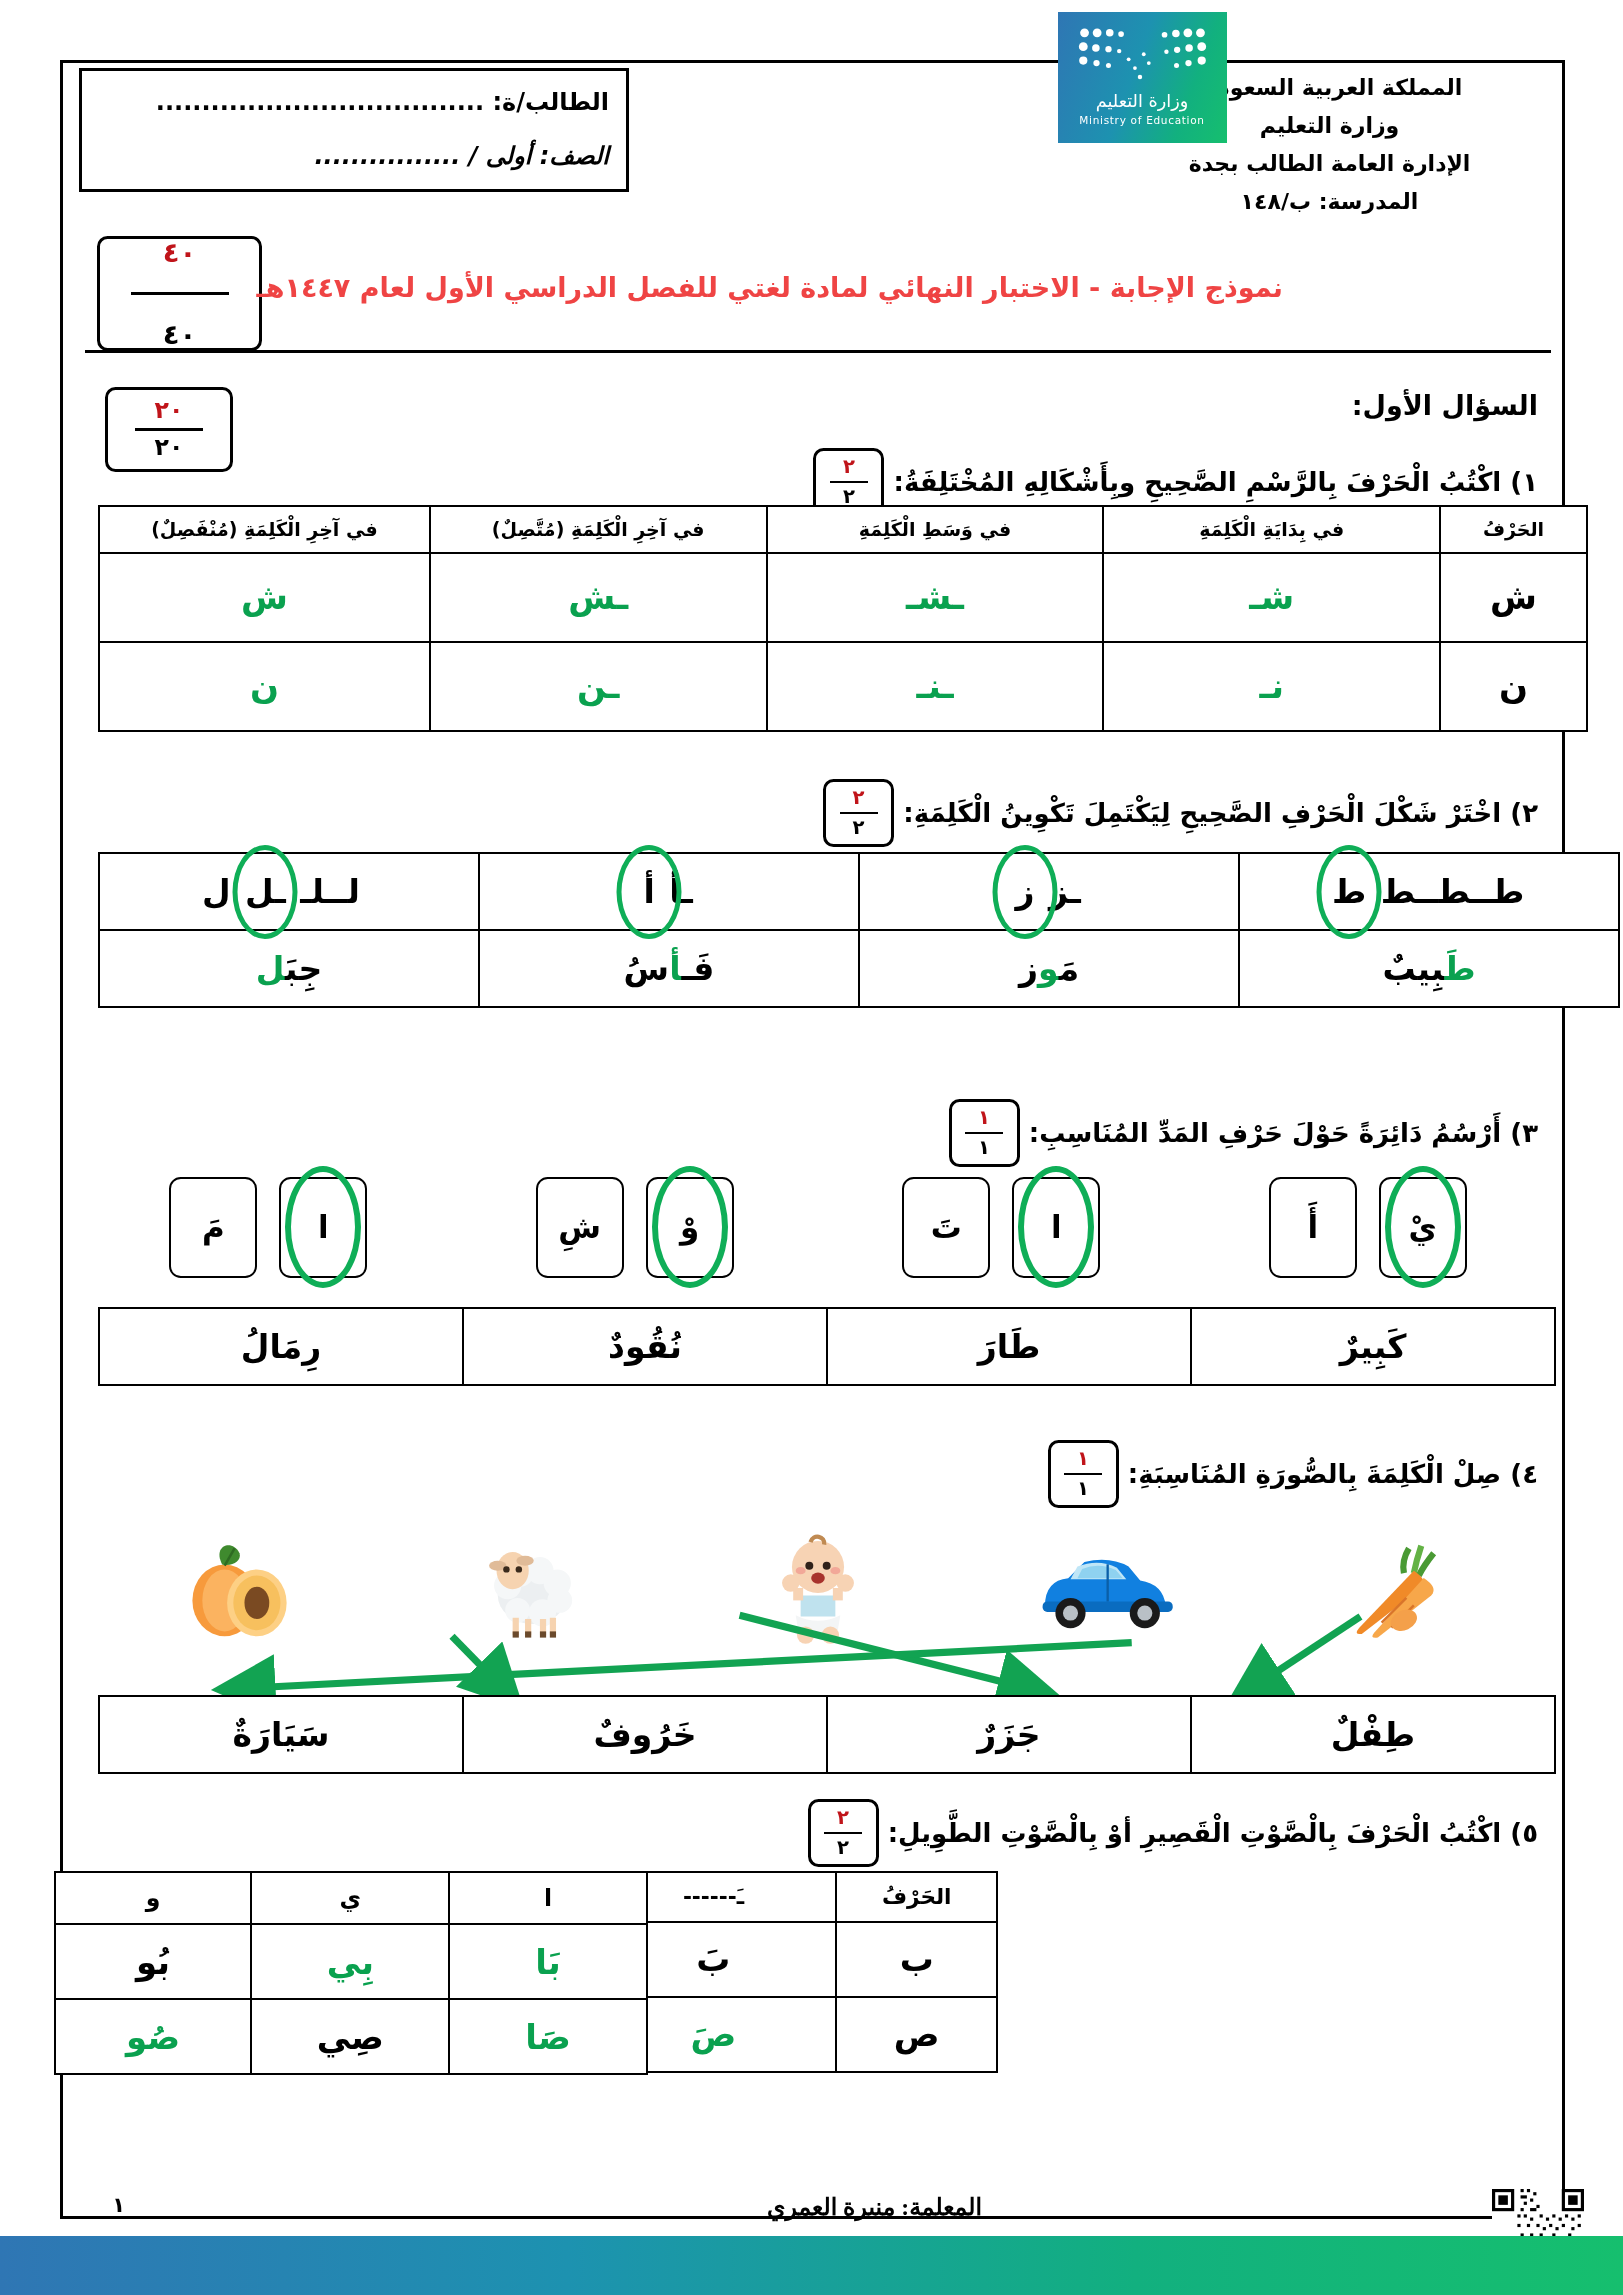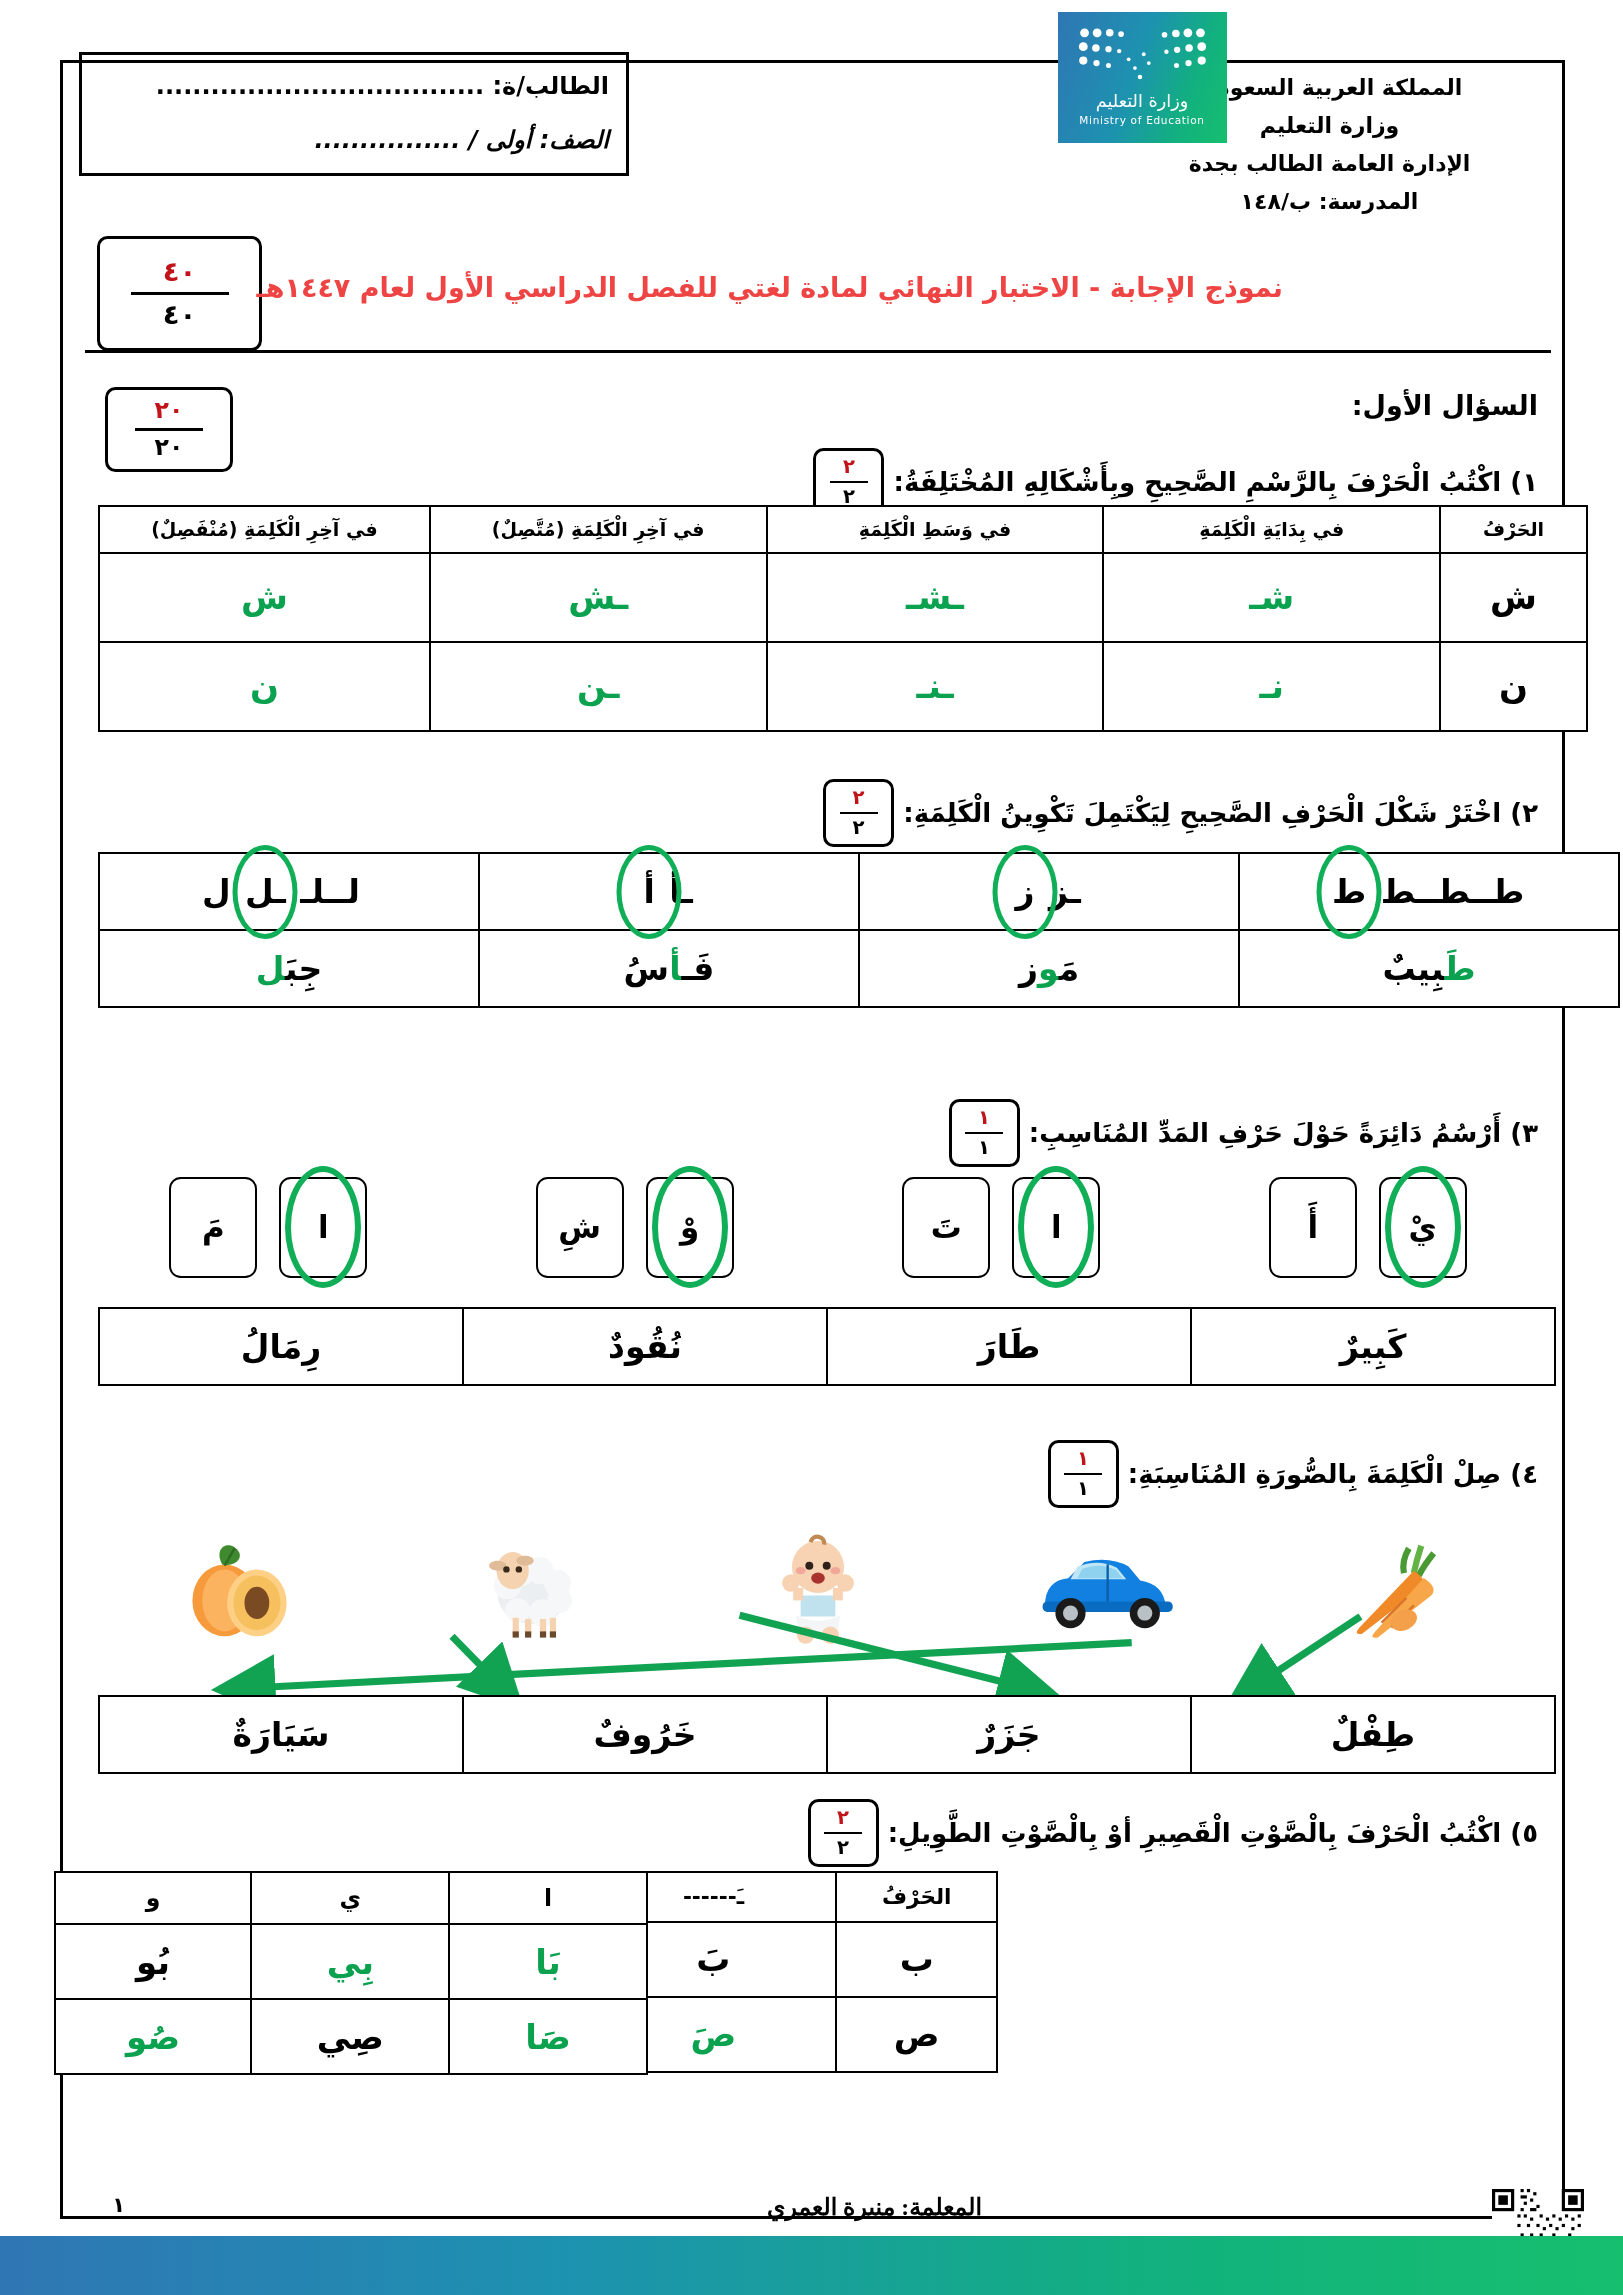--- a/index.html
+++ b/index.html
@@ -19,41 +19,41 @@
   .hdr-right div{white-space:nowrap;}
 
   .logo{position:absolute;left:0;right:0;margin:auto;top:11.8px;width:169px;height:131px;
         background:linear-gradient(110deg,#2f76b4 0%,#1d92b0 45%,#12b07f 75%,#16bf6e 100%);
         left:661px;}
   .logo-dots{position:absolute;left:0;top:11.8px;width:100%;height:63px;}
   .logo-txt{position:absolute;left:0;bottom:17px;width:100%;text-align:center;color:#fff;}
   .logo-ar{font-size:17.7px;letter-spacing:2px;}
   .logo-en{font-size:10.5px;letter-spacing:0.7px;margin-top:2.6px;font-family:"DejaVu Sans",sans-serif;}
 
-  .stubox{position:absolute;left:79px;top:52px;width:550px;height:124px;
+  .stubox{position:absolute;left:79px;top:68px;width:550px;height:124px;
           border:3.3px solid #000;box-sizing:border-box;}
   .stu-line{position:absolute;right:17px;font-size:24px;font-weight:bold;white-space:nowrap;}
   .stu-line .dots{font-weight:bold;letter-spacing:1.3px;}
   .stu1{top:17px;}
   .stu2{top:71px;font-style:italic;}
 
   
   .title-red{position:absolute;right:340px;top:272px;width:962px;text-align:center;
              color:#ef4444;font-size:27px;font-weight:bold;white-space:nowrap;}
   .hr-main{position:absolute;left:85px;top:350px;width:1466px;height:3.3px;background:#000;}
 
   
   .cap{border:3.3px solid #000;border-radius:10.5px;box-sizing:border-box;
        display:flex;flex-direction:column;align-items:center;justify-content:center;
        background:#fff;}
   .cap .num{color:#c0141a;font-weight:bold;line-height:1;}
   .cap .bar{background:#000;}
   .cap .den{color:#000;font-weight:bold;line-height:1;}
 
-  .cap-big{position:absolute;left:97px;top:236px;width:165px;height:115px;}
+  .cap-big{position:absolute;left:97px;top:236px;width:165px;height:115px;justify-content:space-between;}
   .cap-big .num,.cap-big .den{font-size:27.5px;}
   .cap-big .bar{width:98px;height:2.6px;margin:6.5px 0;}
 
   .cap-q{position:absolute;left:105px;top:387px;width:128px;height:85px;}
   .cap-q .num,.cap-q .den{font-size:23.6px;}
   .cap-q .bar{width:68px;height:2.6px;margin:5.2px 0;}
 
   .cap-sm{position:relative;display:inline-flex;width:71px;height:68px;
           vertical-align:middle;margin:0 9.2px;}
   .cap-sm .num,.cap-sm .den{font-size:19.6px;}

